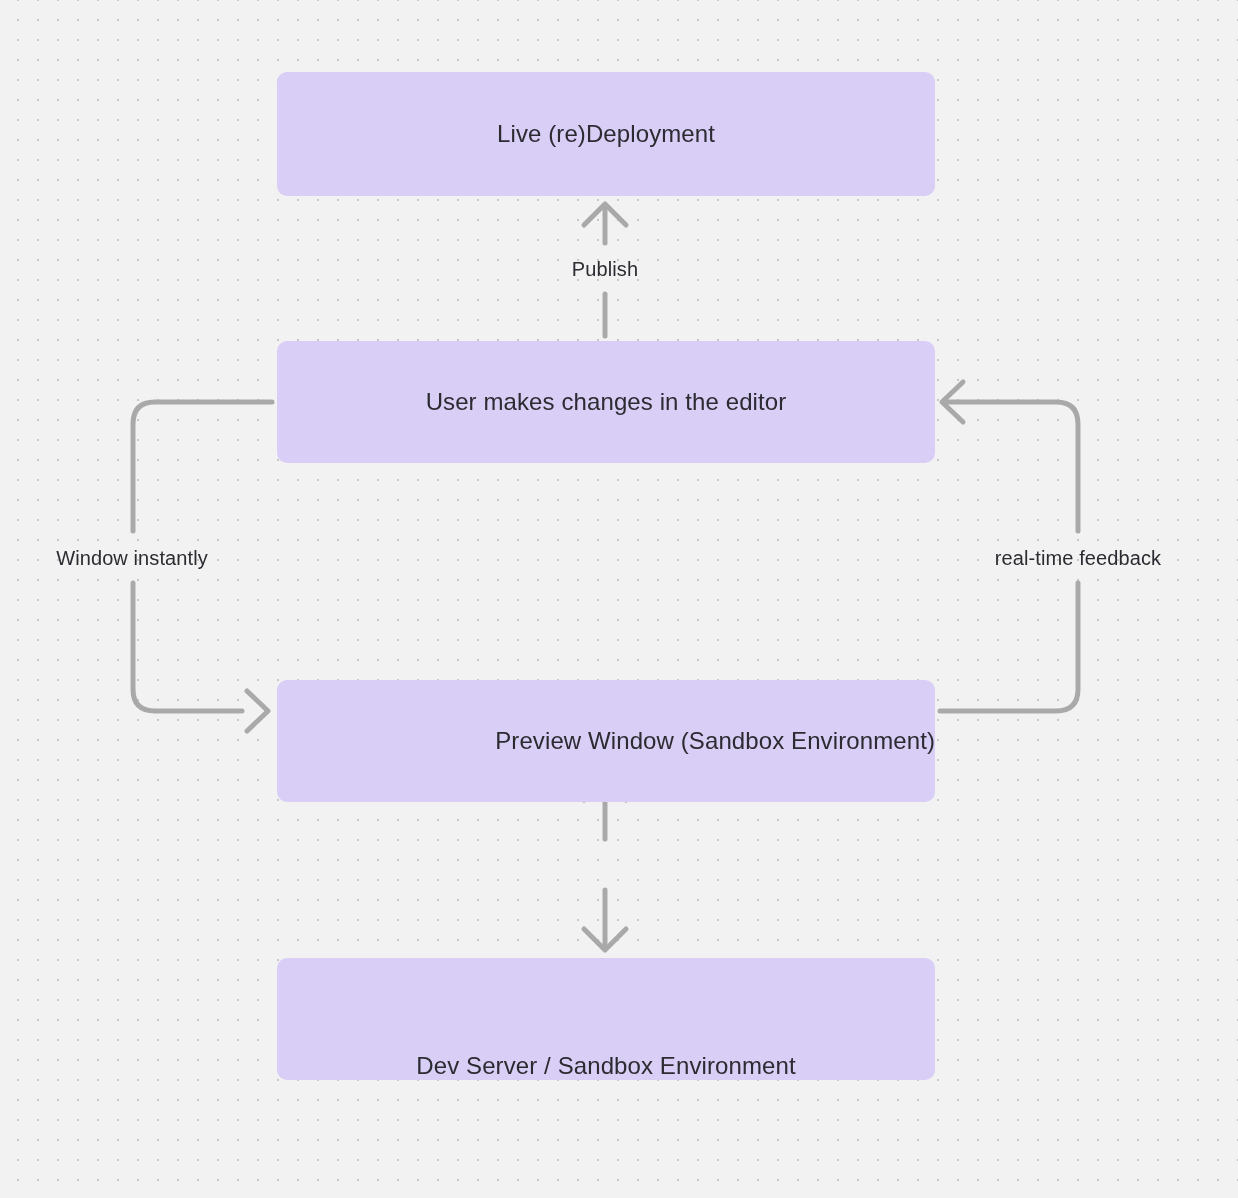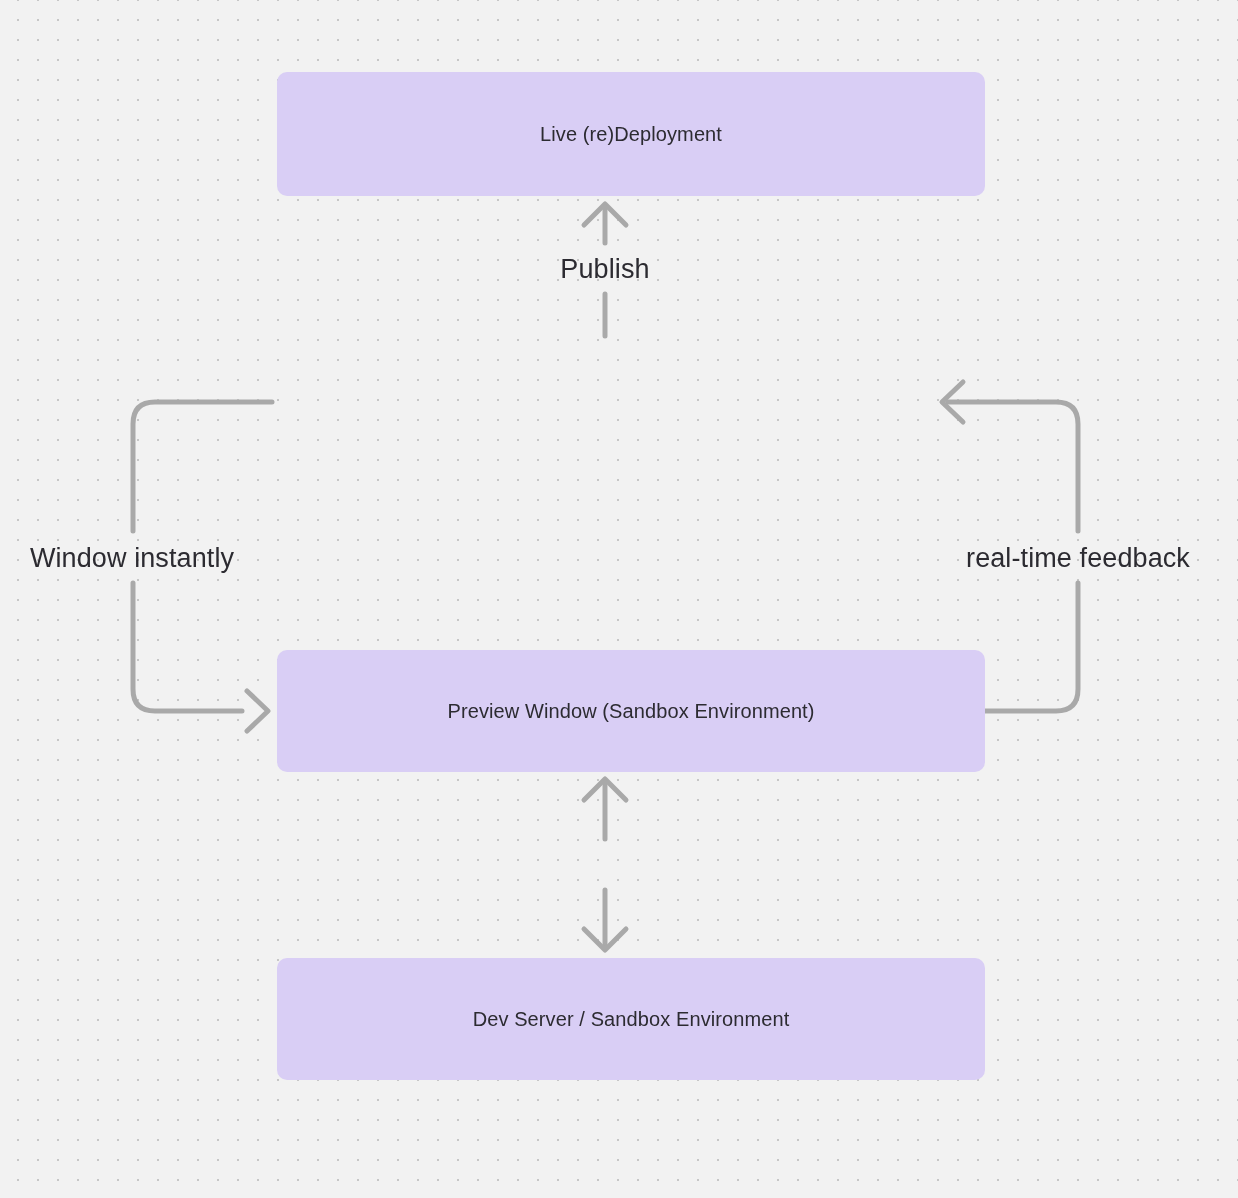--- a/index.html
+++ b/index.html
@@ -17,49 +17,49 @@
     width: 1238px;
     height: 1198px;
     background-color: #f2f2f2;
     background-image: radial-gradient(circle, #c7c7c7 1.1px, transparent 1.3px);
     background-size: 20px 20px;
     background-position: 8px 10px;
   }
   .node {
     position: absolute;
     left: 277px;
-    width: 708px;
+    width: 658px;
     background: #d9cef5;
     border-radius: 10px;
     display: flex;
     align-items: center;
     justify-content: center;
     color: #2c2b31;
-    font-size: 20px;
+    font-size: 24px;
     letter-spacing: 0.1px;
     box-sizing: border-box;
     text-align: center;
   }
   #node-live   { top: 72px;  height: 124px; }
   #node-user   { top: 341px; height: 122px; }
-  #node-preview{ top: 650px; height: 122px; }
-  #node-dev    { top: 958px; height: 122px; }
+  #node-preview{ top: 680px; height: 122px; justify-content: flex-end; }
+  #node-dev    { top: 958px; height: 122px; align-items: flex-end; }
 
   .edges-svg {
     position: absolute;
     inset: 0;
     width: 1238px;
     height: 1198px;
     pointer-events: none;
   }
   .edge-label {
     position: absolute;
     transform: translate(-50%, -50%);
     color: #2c2b31;
-    font-size: 27px;
+    font-size: 20px;
     letter-spacing: 0.1px;
     white-space: nowrap;
   }
   #label-publish   { left: 605px;  top: 269px; }
   #label-updates   { left: 132px;  top: 558px; }
   #label-feedback  { left: 1078px; top: 558px; }
   #label-spunup    { left: 606px;  top: 866px; }
 </style>
 </head>
 <body>
@@ -91,20 +91,23 @@
       <path d="M 605 782 L 605 839"></path>
       <path d="M 605 890 L 605 946"></path>
       <path d="M 584 929 L 605 950 L 626 929"></path>
     </g>
   </svg>
 
   <div class="node" id="node-live">
     <span>Live (re)Deployment</span>
   </div>
 
+  <div class="node" id="node-user">
+    <span>User makes changes in the editor</span>
+  </div>
 
   <div class="node" id="node-preview">
     <span>Preview Window (Sandbox Environment)</span>
   </div>
 
   <div class="node" id="node-dev">
     <span>Dev Server / Sandbox Environment</span>
   </div>
 
   <div class="edge-label" id="label-publish">Publish</div>

